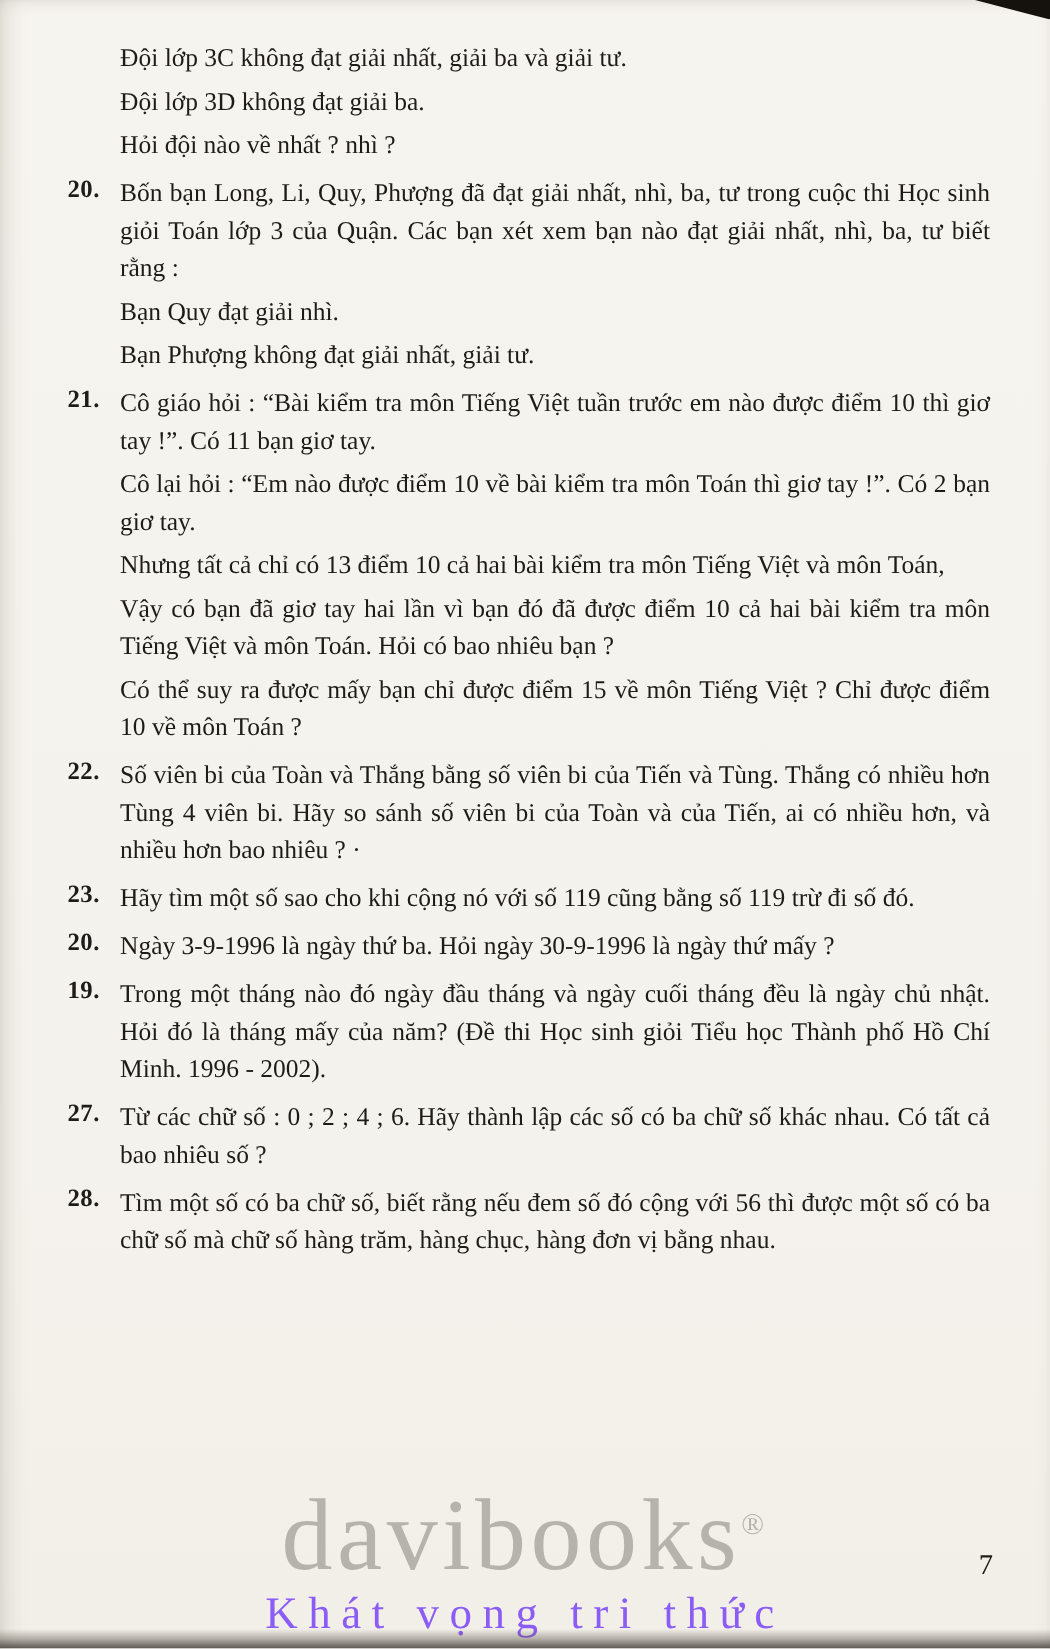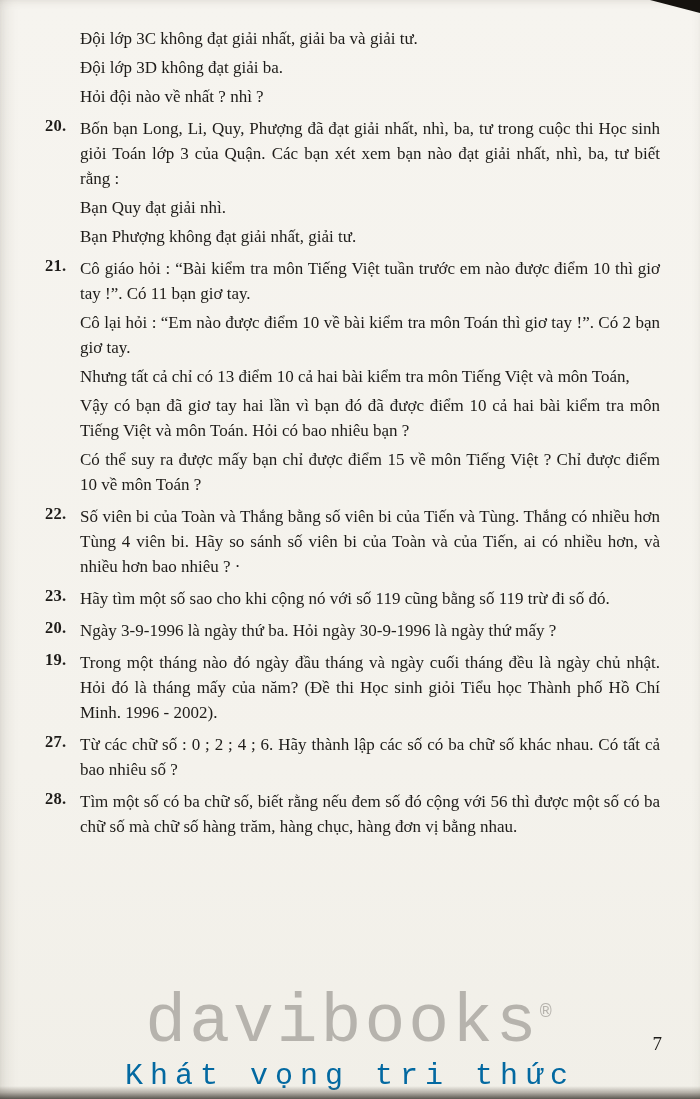--- a/index.html
+++ b/index.html
@@ -52,34 +52,34 @@
 
   .page-number {
     position: absolute; right: 38px; bottom: 44px;
     font-size: 19px; z-index: 3;
   }
 
   
   .watermark {
     position: absolute; left: 0; right: 0; bottom: 6px;
     text-align: center; z-index: 1; pointer-events: none;
-    font-family: Liberation Mono, monospace;
+    font-family: Liberation Serif, serif;
     user-select: none;
     margin-top: 43px;
   }
   .wm-title {
     font-size: 68px; line-height: 1.0;
     color: #b6b3ad; letter-spacing: 3px;
   }
   .wm-reg {
     font-size: 20px; vertical-align: super; color: #b6b3ad;
   }
   .wm-sub {
     margin-top: 2px;
-    font-size: 30px; color: #0369a1; letter-spacing: 7px;
+    font-size: 30px; color: #8b5cf6; letter-spacing: 7px;
   }
 </style>
 </head>
 <body>
 
 <div class="watermark">
   <div class="wm-title"><span>davibooks</span><span class="wm-reg">®</span></div>
   <div class="wm-sub">Khát vọng tri thức</div>
 </div>
 

